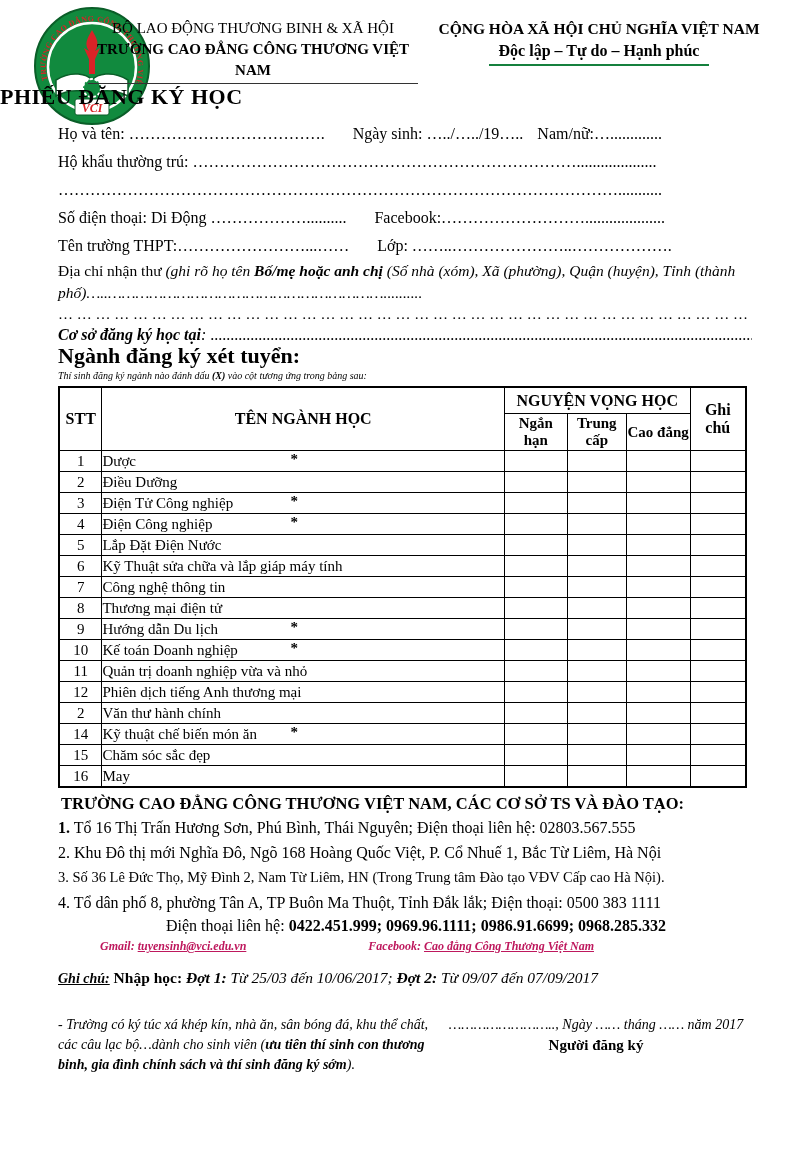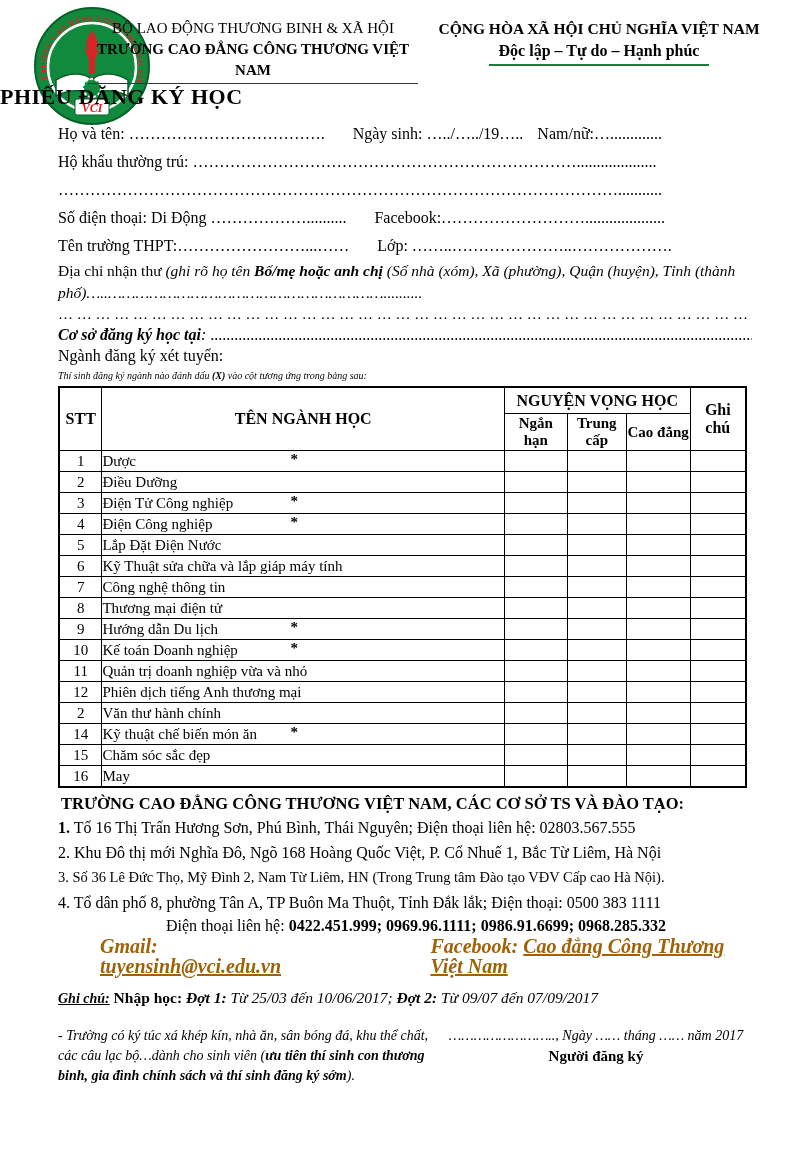--- a/index.html
+++ b/index.html
@@ -15,43 +15,43 @@
   .hdr-right .motto{font-size:16px;font-weight:bold;display:inline-block;border-bottom:2px solid #15803d;padding:0 10px 2px 10px;}
   .doc-title{position:absolute;top:84px;left:0;right:12px;font-size:22px;font-weight:bold;letter-spacing:.5px;}
   
   .content{position:absolute;top:120px;left:58px;width:694px;}
   .fline{height:28px;line-height:28px;font-size:16px;white-space:nowrap;overflow:hidden;}
   .gap30{margin-left:28px;} .gap14{margin-left:14px;}
   .addr{font-size:15.5px;line-height:22px;}
   .it{font-style:italic;} .bi{font-weight:bold;font-style:italic;} .b{font-weight:bold;}
   .dotline{height:20px;line-height:20px;font-size:15px;white-space:nowrap;overflow:hidden;}
   .coso{height:21px;line-height:21px;font-size:16px;white-space:nowrap;overflow:hidden;}
-  .nganh{height:21px;line-height:21px;font-size:16px;font-weight:normal;}
+  .nganh{height:21px;line-height:21px;font-size:22px;font-weight:bold;}
   .instr{height:19px;line-height:19px;font-size:10px;font-style:italic;}
   
   table.majors{border-collapse:collapse;width:689px;margin-top:1px;}
   table.majors th,table.majors td{border:1px solid #000;padding:0;}
   table.majors{border:2px solid #000;}
   th.h1{font-size:16px;font-weight:bold;text-align:center;}
   tr.sub th{font-size:15px;font-weight:bold;text-align:center;line-height:17px;height:36px;}
   tr.hrow th{height:25px;}
   td.num{text-align:center;font-size:15px;height:20px;}
   td.name{font-size:15px;padding-left:9px;position:relative;}
   td.name .star{position:absolute;left:188px;top:0;font-weight:bold;}
   
   .campus-title{margin-top:5px;font-size:16.5px;font-weight:bold;line-height:22px;padding-left:3px;}
   .campus{font-size:16px;line-height:25px;white-space:nowrap;overflow:hidden;}
   .campus.small{font-size:14.5px;}
   .phones{font-size:16px;line-height:21px;padding-left:108px;white-space:nowrap;}
-  .redline{color:#a16207;font-weight:bold;font-style:italic;font-size:20px;line-height:20px;display:flex;}
+  .redline{color:#be185d;font-weight:bold;font-style:italic;font-size:12px;line-height:20px;display:flex;}
   .redline .g{margin-left:42px;} .redline .f{margin-left:122px;}
   .redline .u{text-decoration:underline;}
   .ghichu{font-size:15.5px;line-height:19px;margin-top:12px;white-space:nowrap;}
   .ghichu .lbl{font-weight:bold;font-style:italic;text-decoration:underline;font-size:14px;}
-  .bottom{display:flex;margin-top:18px;}
+  .bottom{display:flex;margin-top:27px;}
   .dorm{width:382px;font-size:14px;font-style:italic;line-height:20px;}
   .signbox{width:312px;margin-left:0;text-align:center;}
   .dateline{font-size:14px;font-style:italic;line-height:20px;white-space:nowrap;}
   .signer{font-size:15px;font-weight:bold;line-height:20px;}
 </style>
 </head>
 <body>
 
 <div class="page">
 

